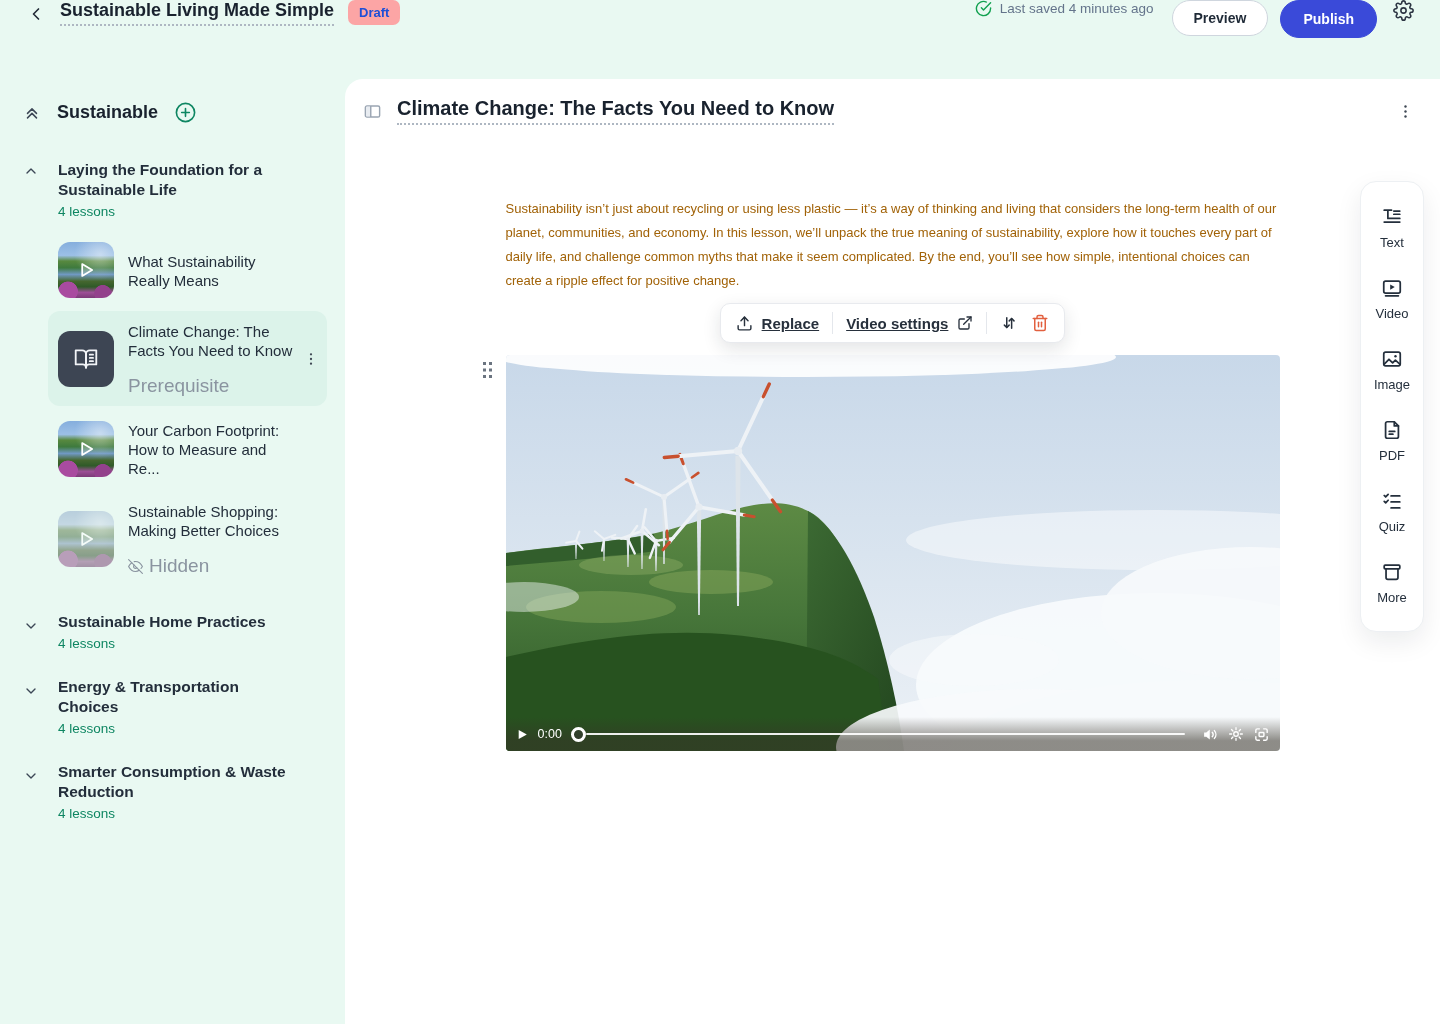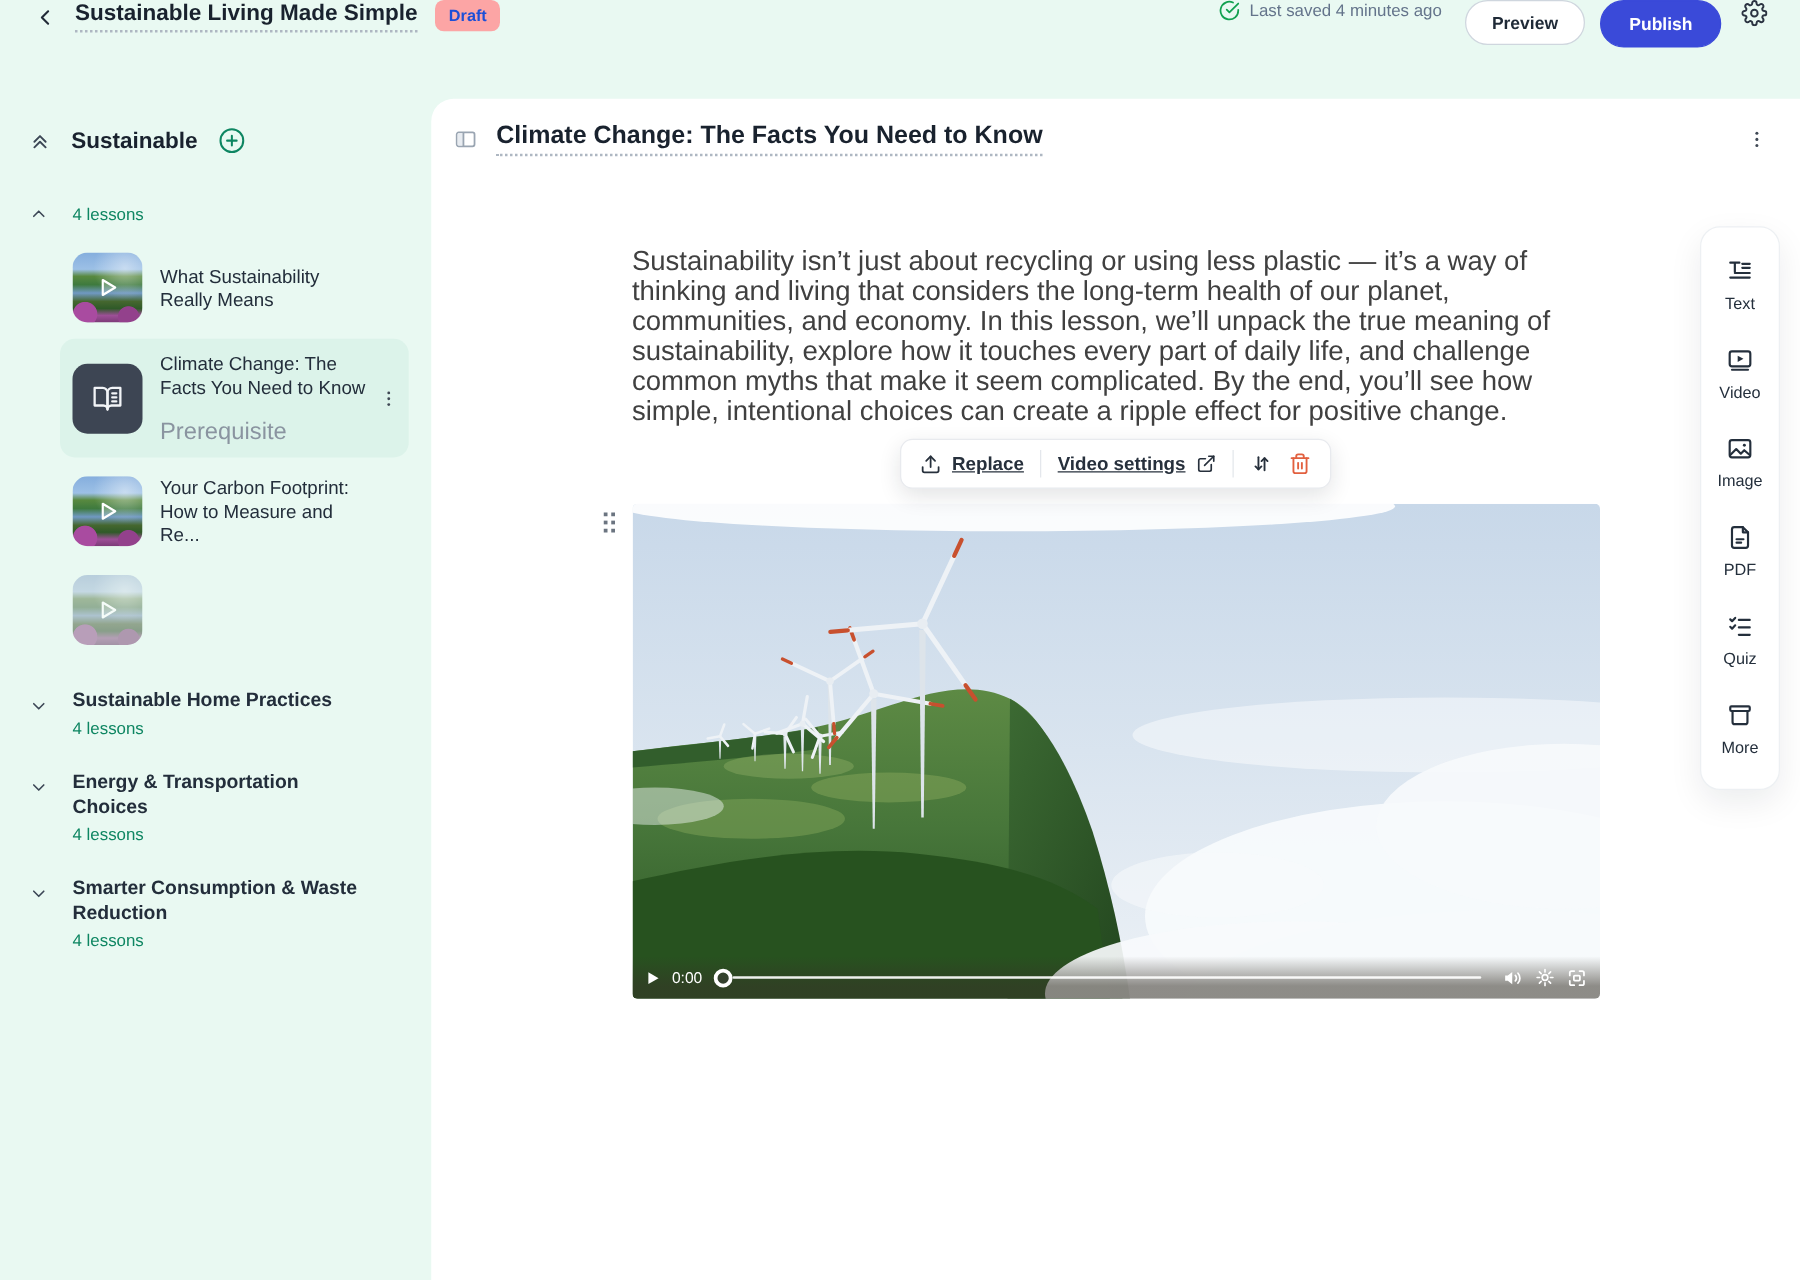--- a/index.html
+++ b/index.html
@@ -80,21 +80,21 @@
   }
   .main-header{ display:flex; align-items:center; padding:18px 26px 0 18px; }
   .panel-toggle{ background:none; border:none; cursor:pointer; display:flex; }
   .lesson-h1{
     margin-left:15px; font-size:20px; font-weight:700; color:#19222e;
     border-bottom:2px dotted #aeb7c2; padding-bottom:3px; cursor:text;
   }
   .main-kebab{ margin-left:auto; background:none; border:none; cursor:pointer; }
 
   .content{ width:774px; margin:72px auto 0; }
-  .lesson-paragraph{ font-size:22px; line-height:24px; color:#404040; cursor:text; }
+  .lesson-paragraph{ font-size:13px; line-height:24px; color:#a16207; cursor:text; }
 
   .toolbar-row{ text-align:center; margin:10px 0 0; position:relative; z-index:3; }
   .float-toolbar{
     display:inline-flex; align-items:center; gap:13px;
     background:#fff; border:1px solid #e8eaee; border-radius:10px;
     padding:8px 15px; box-shadow:0 6px 18px rgba(23,30,40,.12);
   }
   .tb-btn{ display:flex; align-items:center; gap:9px; background:none; border:none; cursor:pointer;
     font-family:inherit; font-size:15px; font-weight:600; color:#27303c;text-decoration:underline; }
   .tb-divider{ width:1px; height:22px; background:#e4e7ec; }
@@ -184,20 +184,21 @@
   <div class="sections">
 
     <div class="section">
       <div class="section-header">
         <span class="section-chevron">
           <svg width="16" height="16" viewBox="0 0 24 24" fill="none" stroke="#3c4756" stroke-width="2" stroke-linecap="round" stroke-linejoin="round">
               <polyline points="6 15 12 9 18 15"></polyline>
             </svg>
         </span>
         <div>
+          <div class="section-title">Laying the Foundation for a Sustainable Life</div>
           <div class="section-count">4 lessons</div>
         </div>
       </div>
       <div class="lessons">
 
         <div class="lesson-row">
           <div class="thumb thumb-photo">
             <span class="play-ov">
               <svg width="26" height="26" viewBox="0 0 24 24">
                   <path d="M8.5 6.5v11l9.2-5.5z" fill="rgba(255,255,255,.22)" stroke="#fff" stroke-width="1.6" stroke-linejoin="round"></path>
@@ -247,20 +248,32 @@
           </div>
         </div>
 
         <div class="lesson-row hidden-lesson">
           <div class="thumb thumb-photo">
             <span class="play-ov">
               <svg width="26" height="26" viewBox="0 0 24 24">
                   <path d="M8.5 6.5v11l9.2-5.5z" fill="rgba(255,255,255,.22)" stroke="#fff" stroke-width="1.6" stroke-linejoin="round"></path>
                 </svg>
             </span>
+          </div>
+          <div class="lesson-text">
+            <div class="lesson-title">Sustainable Shopping: Making Better Choices</div>
+            <div class="lesson-sub">
+              <span>
+                <svg width="15" height="15" viewBox="0 0 24 24" fill="none" stroke="#8a94a0" stroke-width="1.8" stroke-linecap="round" stroke-linejoin="round">
+                    <path d="M17.94 17.94A10.07 10.07 0 0 1 12 20c-7 0-11-8-11-8a18.45 18.45 0 0 1 5.06-5.94M9.9 4.24A9.12 9.12 0 0 1 12 4c7 0 11 8 11 8a18.5 18.5 0 0 1-2.16 3.19m-6.72-1.07a3 3 0 1 1-4.24-4.24"></path>
+                    <line x1="1" y1="1" x2="23" y2="23"></line>
+                  </svg>
+              </span>
+              <span>Hidden</span>
+            </div>
           </div>
         </div>
       </div>
     </div>
 
     <div class="section">
       <div class="section-header collapsed">
         <span class="section-chevron">
           <svg width="16" height="16" viewBox="0 0 24 24" fill="none" stroke="#3c4756" stroke-width="2" stroke-linecap="round" stroke-linejoin="round">
               <polyline points="6 9 12 15 18 9"></polyline>

